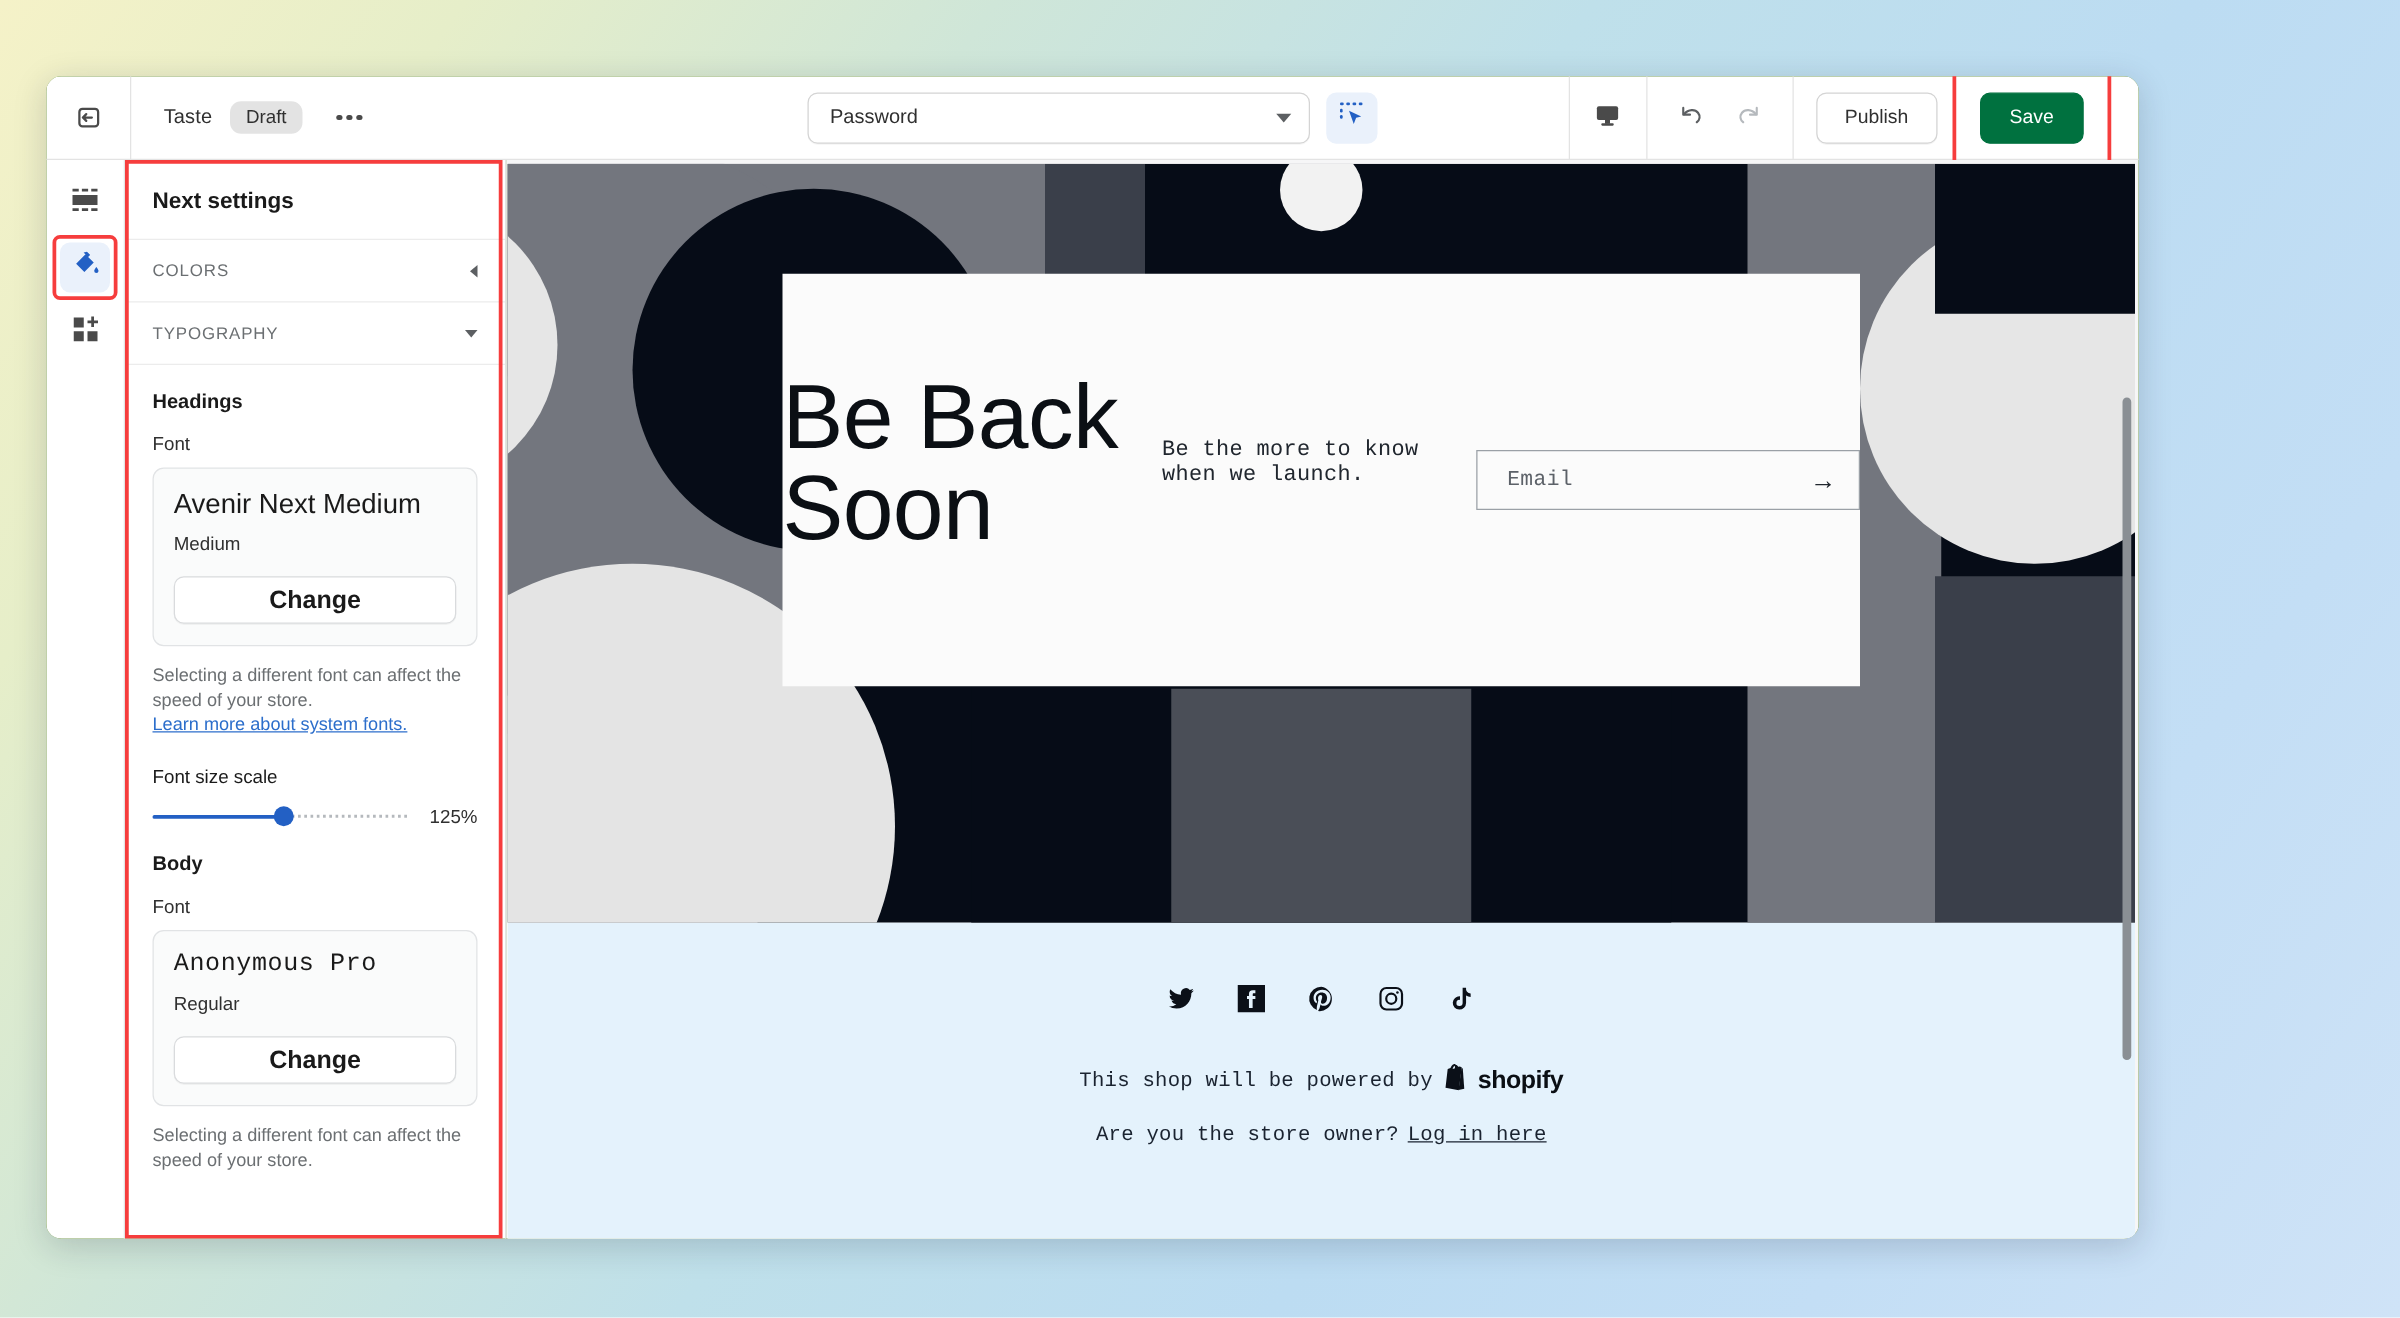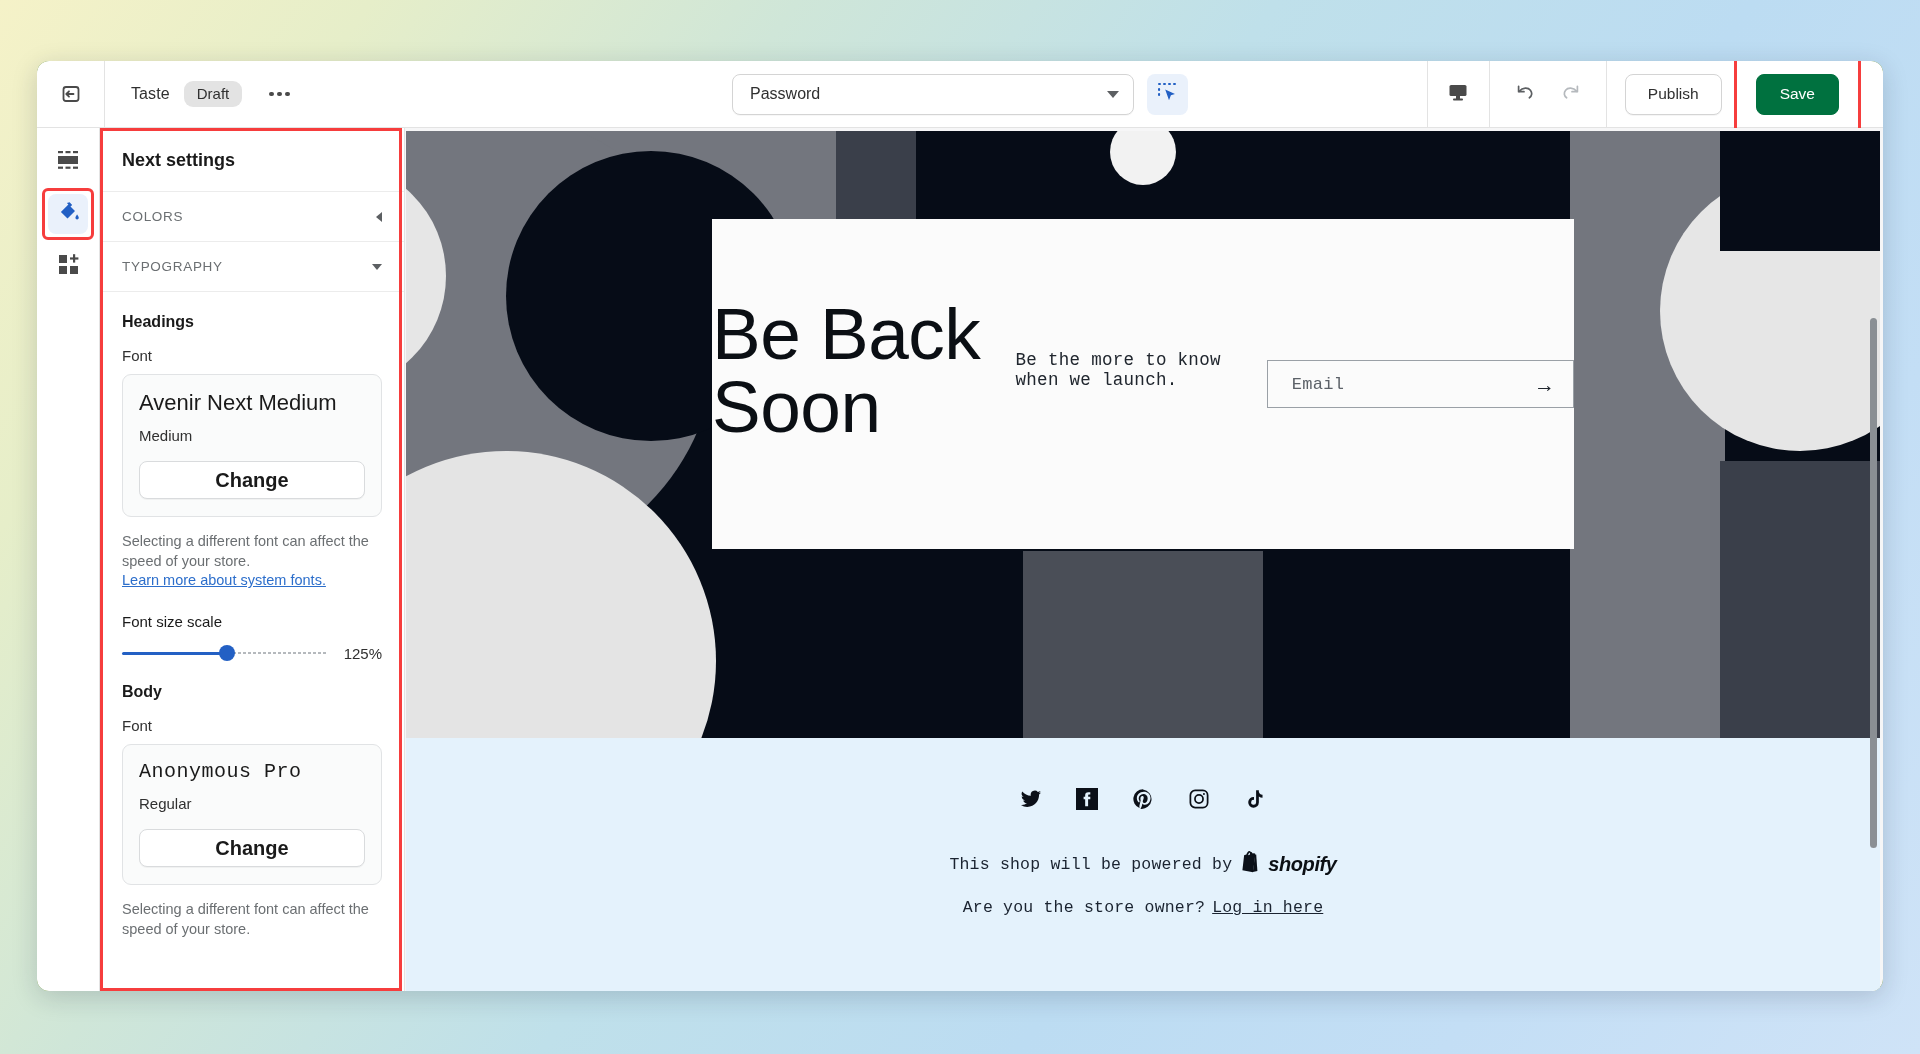--- a/index.html
+++ b/index.html
@@ -11,21 +11,21 @@
   }
   body {
     background: linear-gradient(125deg, #f5f2c8 0%, #e6eec9 14%, #cfe6d8 30%, #bfe0ea 48%, #bcdcf2 66%, #c3def5 82%, #cfe3f7 100%);
     position: relative;
   }
 
   
   .app-window {
     position: absolute;
     left: 37px; top: 61px;
-    width: 1846px; height: 930px;
+    width: 1674px; height: 930px;
     background: #4d7c0f;
     border-radius: 12px;
     box-shadow: 0 6px 26px rgba(20,30,50,0.18);
     overflow: hidden;
     display: flex;
     flex-direction: column;
   }
 
   
   .topbar {
@@ -359,21 +359,21 @@
   .socials span { cursor: pointer; display: flex; }
   .foot-line {
     font-family: "Liberation Mono", monospace;
     font-size: 16.5px; color: #1a2330;
     letter-spacing: .2px;
     display: flex; align-items: center; gap: 7px;
     margin-bottom: 19px;
   }
   .shopify-word {
     font-family: "Liberation Sans", sans-serif;
-    font-weight: bold; font-style: italic;
+    font-weight: bold; 
     font-size: 20px; color: #0b0f14; letter-spacing: -.4px;
   }
   .foot-link {
     font-family: "Liberation Mono", monospace;
     font-size: 16.5px; color: #1a2330;
     text-decoration: underline; cursor: pointer;
   }
   .pv-scrollbar {
     position: absolute;
     right: 6px; top: 190px;

